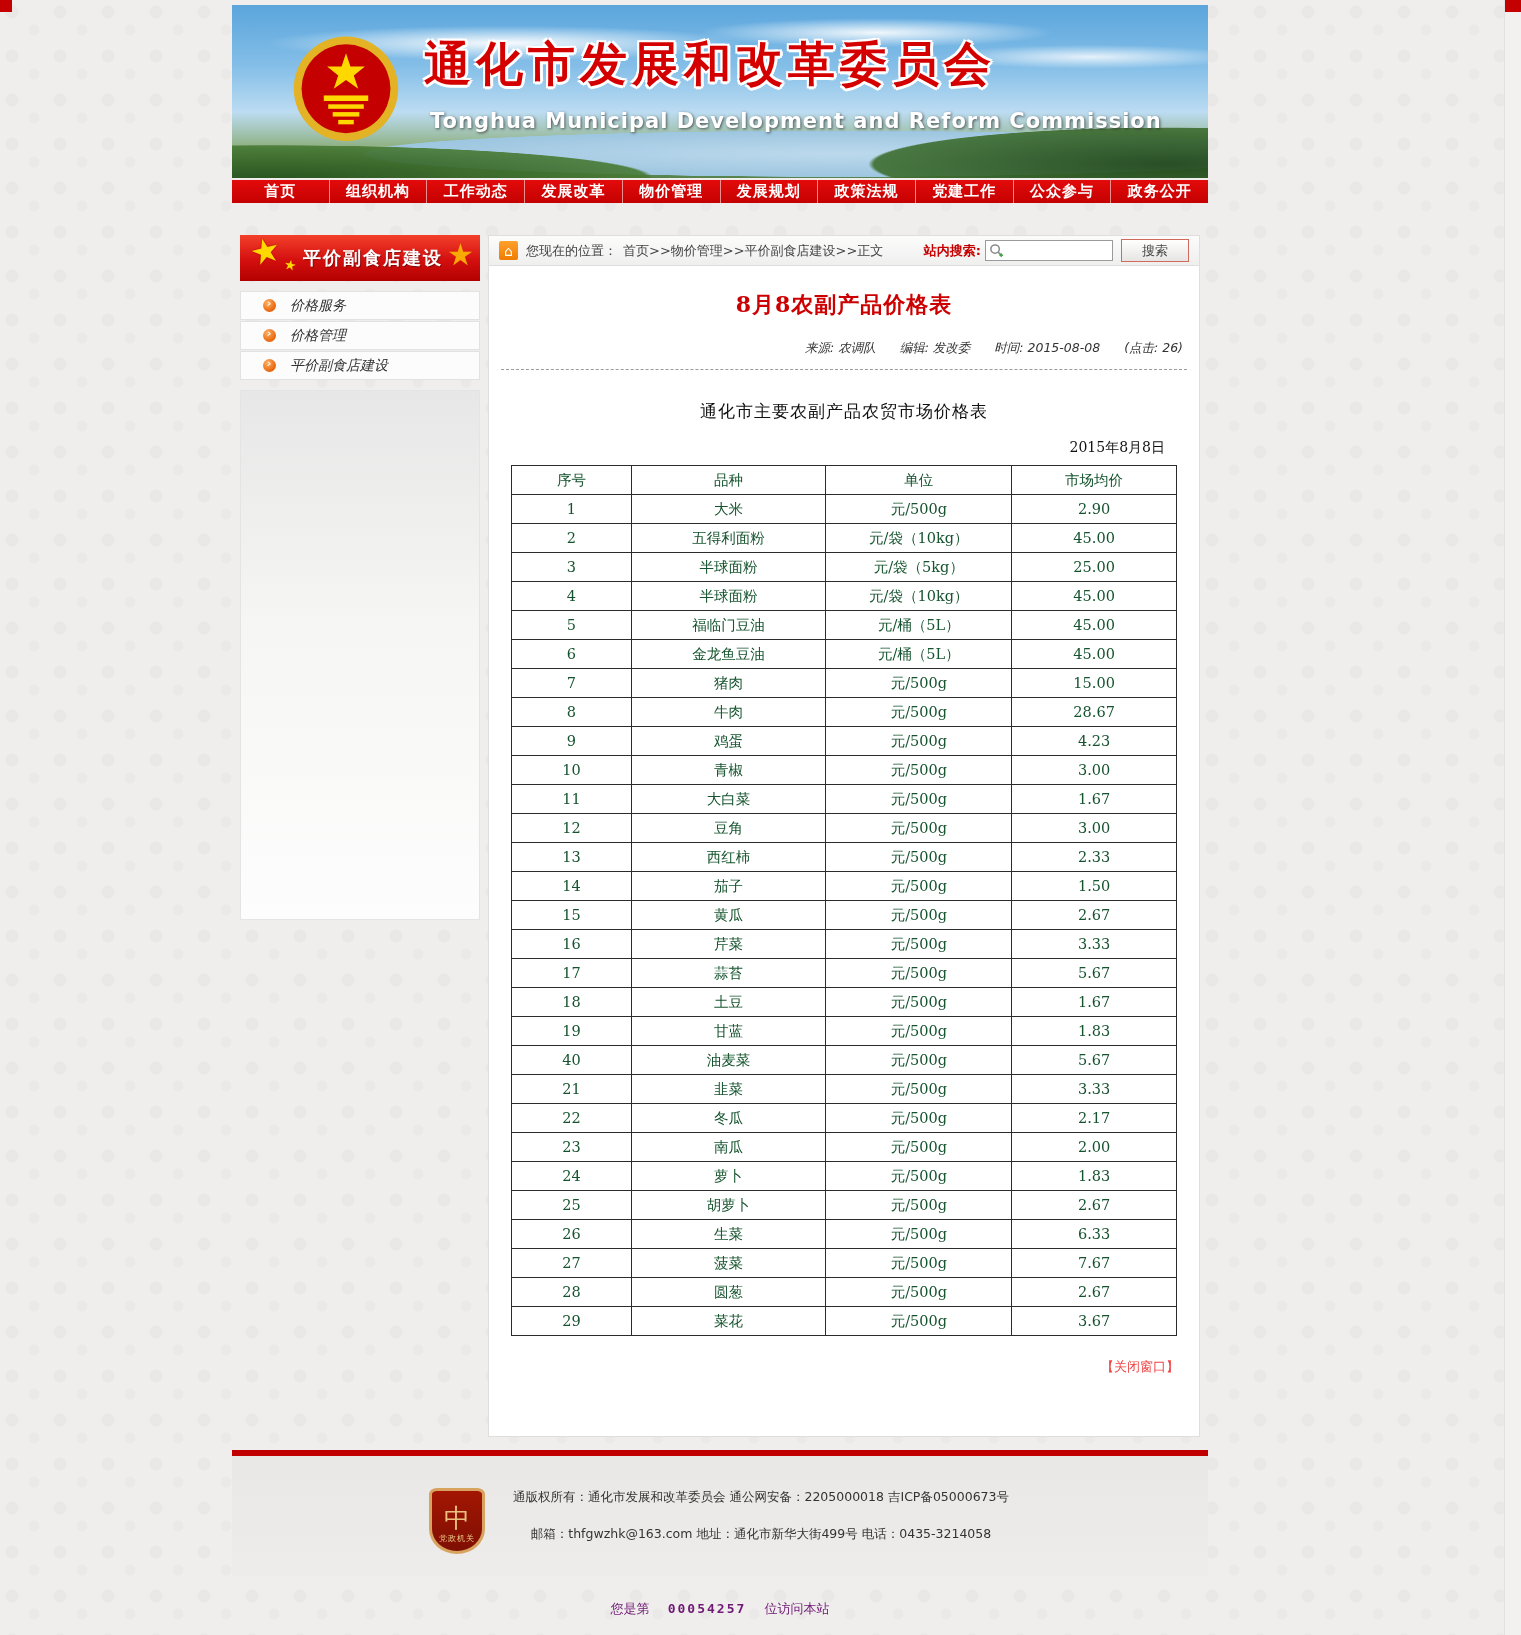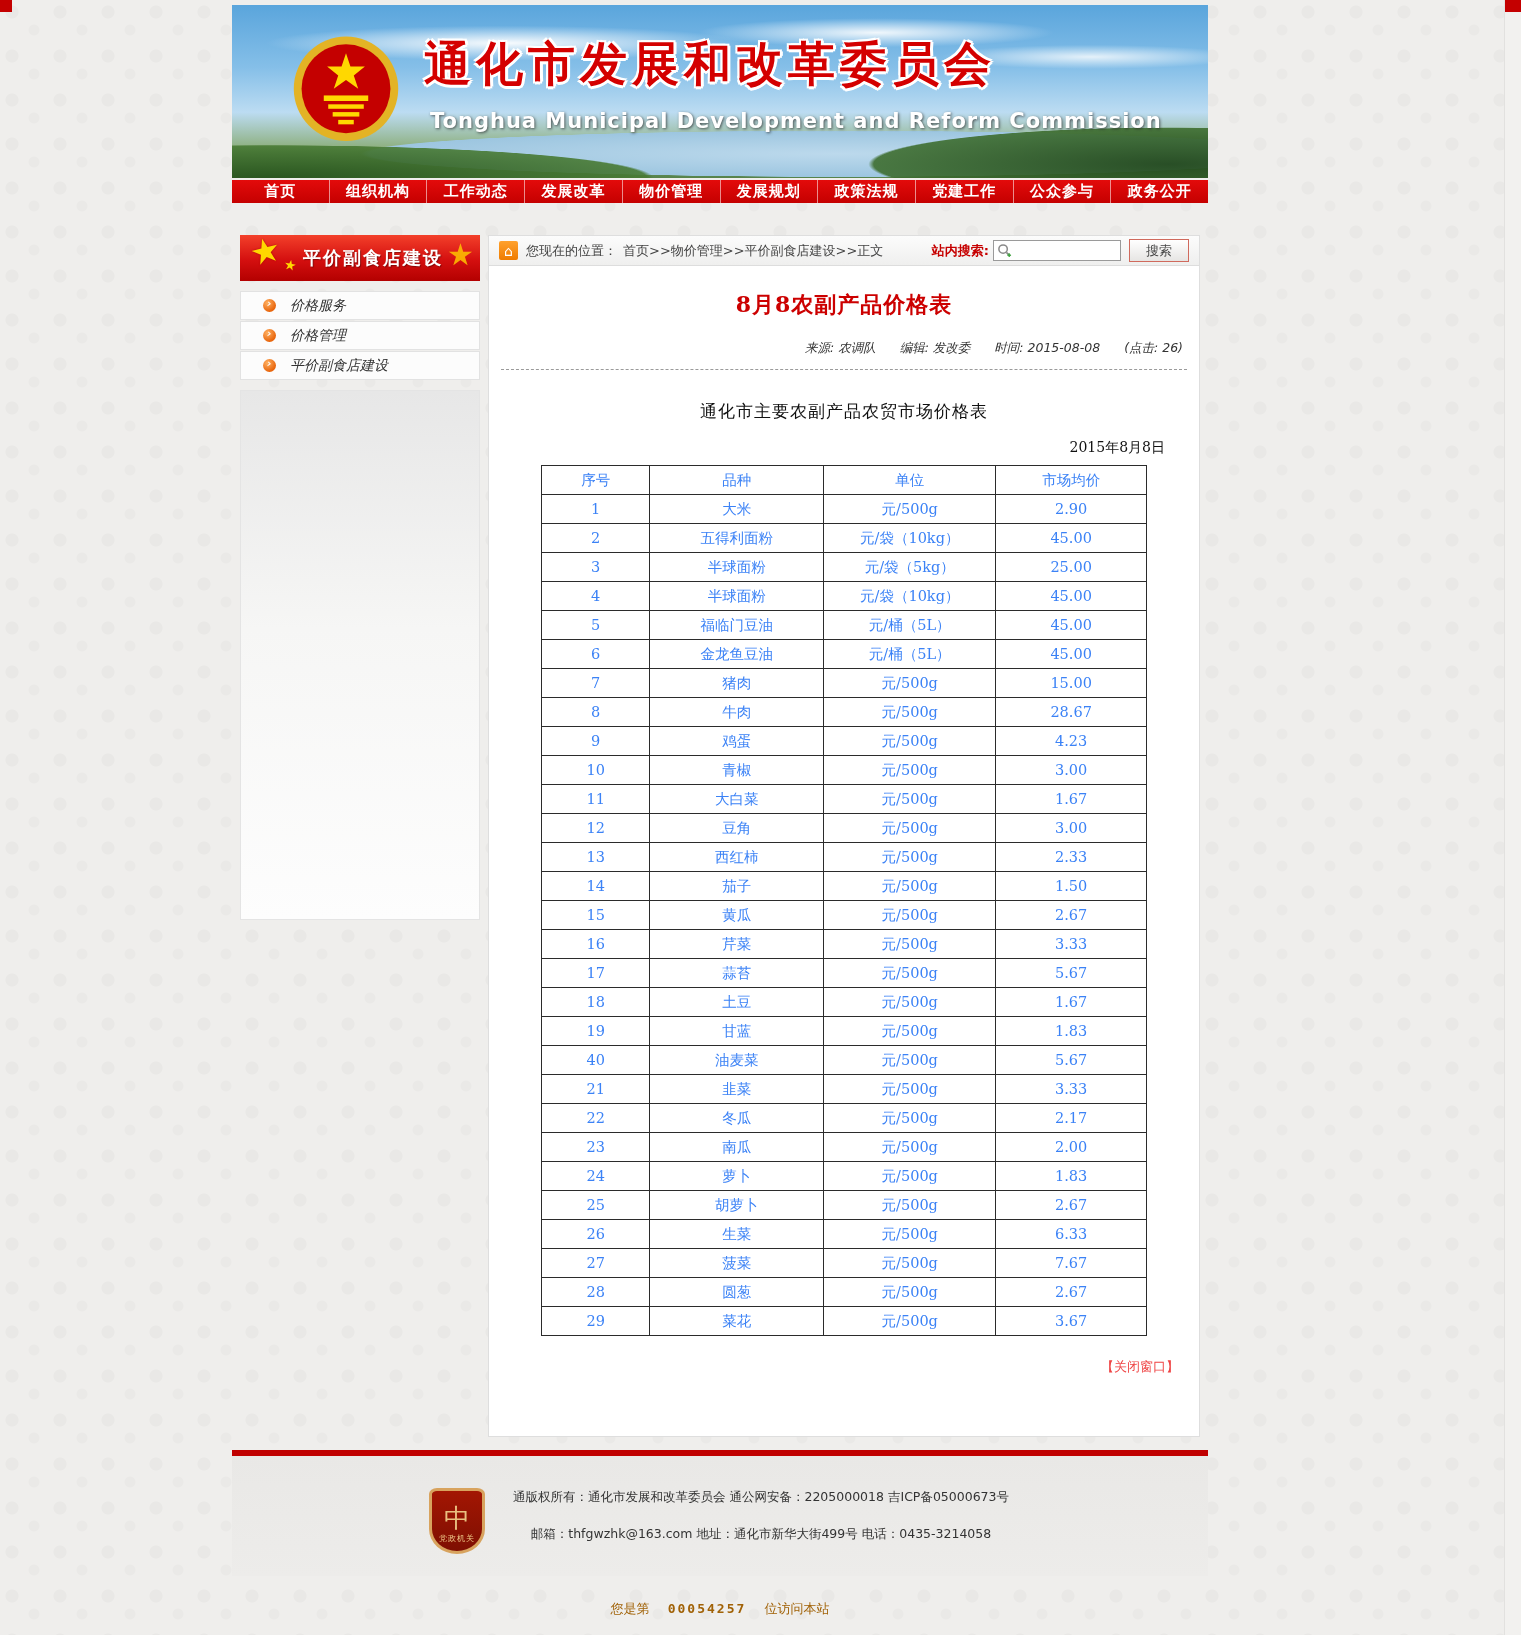--- a/index.html
+++ b/index.html
@@ -86,52 +86,52 @@
   .crumb-bar { height:30px; display:flex; align-items:center; padding:0 10px;
     background:linear-gradient(180deg,#fcfcfc,#efefee); border-bottom:1px solid #ddd; font-size:13px; color:#444; }
   .home-ico { width:19px; height:19px; background:linear-gradient(180deg,#ffa12d,#ef7c00); color:#fff;
     display:flex; align-items:center; justify-content:center; font-size:14px; border-radius:2px; margin-right:8px; flex:0 0 19px; }
   .crumb-label { margin-right:6px; }
   .crumb-path { margin-right:auto; }
   .search-label { color:#c60000; font-weight:bold; margin-right:4px; font-size:13px; }
   .search-box { position:relative; }
   .search-input { width:128px; height:21px; border:1px solid #9a9a9a; background:#fff; padding:0 4px 0 22px; font-size:12px; }
   .mag-icon { position:absolute; left:4px; top:3px; width:15px; height:15px; }
-  .search-btn { margin-left:8px; width:60px; height:23px; font-size:13px; color:#444; cursor:pointer;
+  .search-btn { margin-left:8px; width:68px; height:23px; font-size:13px; color:#444; cursor:pointer;
     background:linear-gradient(180deg,#ffffff,#e6e5e3); border:1px solid #d06a5d; }
 
   .article { padding:0 12px; }
   .article-title { text-align:center; color:#cc0000; font-size:22px; font-weight:bold;
     font-family:"DejaVu Serif","Liberation Serif",serif; margin:24px 0 20px; letter-spacing:1px; }
   .meta { text-align:right; font-size:12.5px; color:#333; padding-right:4px;font-style:italic; }
   .meta span { margin-left:20px; }
   .dashed { border-bottom:1px dashed #9a9a9a; margin-top:12px; }
   .table-title { text-align:center; font-size:17px; color:#111; margin-top:30px;
     font-family:"DejaVu Serif","Liberation Serif",serif; letter-spacing:1px; }
   .table-date { text-align:right; font-size:14px; color:#111; margin:16px 22px 8px 0;
     font-family:"DejaVu Serif","Liberation Serif",serif; }
-  table.price { margin:0 auto; border-collapse:collapse; width:606px;
-    font-family:"DejaVu Serif","Liberation Serif",serif; font-size:14.5px; color:#3b82f6; }
+  table.price { margin:0 auto; border-collapse:collapse; width:666px;
+    font-family:"DejaVu Serif","Liberation Serif",serif; font-size:14.5px; color:#14532d; }
   table.price th, table.price td { border:1px solid #2b2b2b; height:29px; text-align:center; font-weight:normal; padding:0 2px; }
   .close-link { position:absolute; right:20px; bottom:60px; font-size:13px; color:#ef4444; cursor:pointer; }
 
   
   .red-rule { margin-top:13px; height:6px; background:#c00000; }
   .footer { background:linear-gradient(180deg,#e9e8e6,#edecea); padding:30px 0 22px; }
   .footer-row { display:flex; justify-content:center; align-items:flex-start; }
   .gov-badge { width:56px; height:66px; position:relative; flex:0 0 56px; margin-top:2px;
     background:linear-gradient(180deg,#a31603,#7e0f02);
     border:3px solid #d8a35e; border-radius:8px 8px 50% 50% / 6px 6px 38% 38%;
     display:flex; flex-direction:column; align-items:center; justify-content:center; }
   .gov-badge .glyph { color:#e9c080; font-size:26px; font-family:"DejaVu Serif",serif; line-height:1; margin-top:-6px; }
   .gov-badge .band { position:absolute; bottom:7px; width:100%; text-align:center; color:#f0c988; font-size:8px; letter-spacing:1px; }
   .footer-text { margin-left:26px; width:500px; font-size:12.5px; color:#333; line-height:1.7; }
   .footer-line1 { text-align:center; }
   .footer-line2 { text-align:center; margin-top:16px; }
-  .visit { text-align:center; font-size:13px; color:#a16207; margin-top:24px; }
+  .visit { text-align:center; font-size:13px; color:#701a75; margin-top:24px; }
   .visit .num { font-family:"DejaVu Sans Mono","Liberation Mono",monospace; font-weight:bold; letter-spacing:2px; margin:0 14px; }
 </style>
 </head>
 <body>
 
 <div class="corner-red left"></div>
 <div class="scrollbar">
   <div class="scroll-thumb"></div>
 </div>
 

